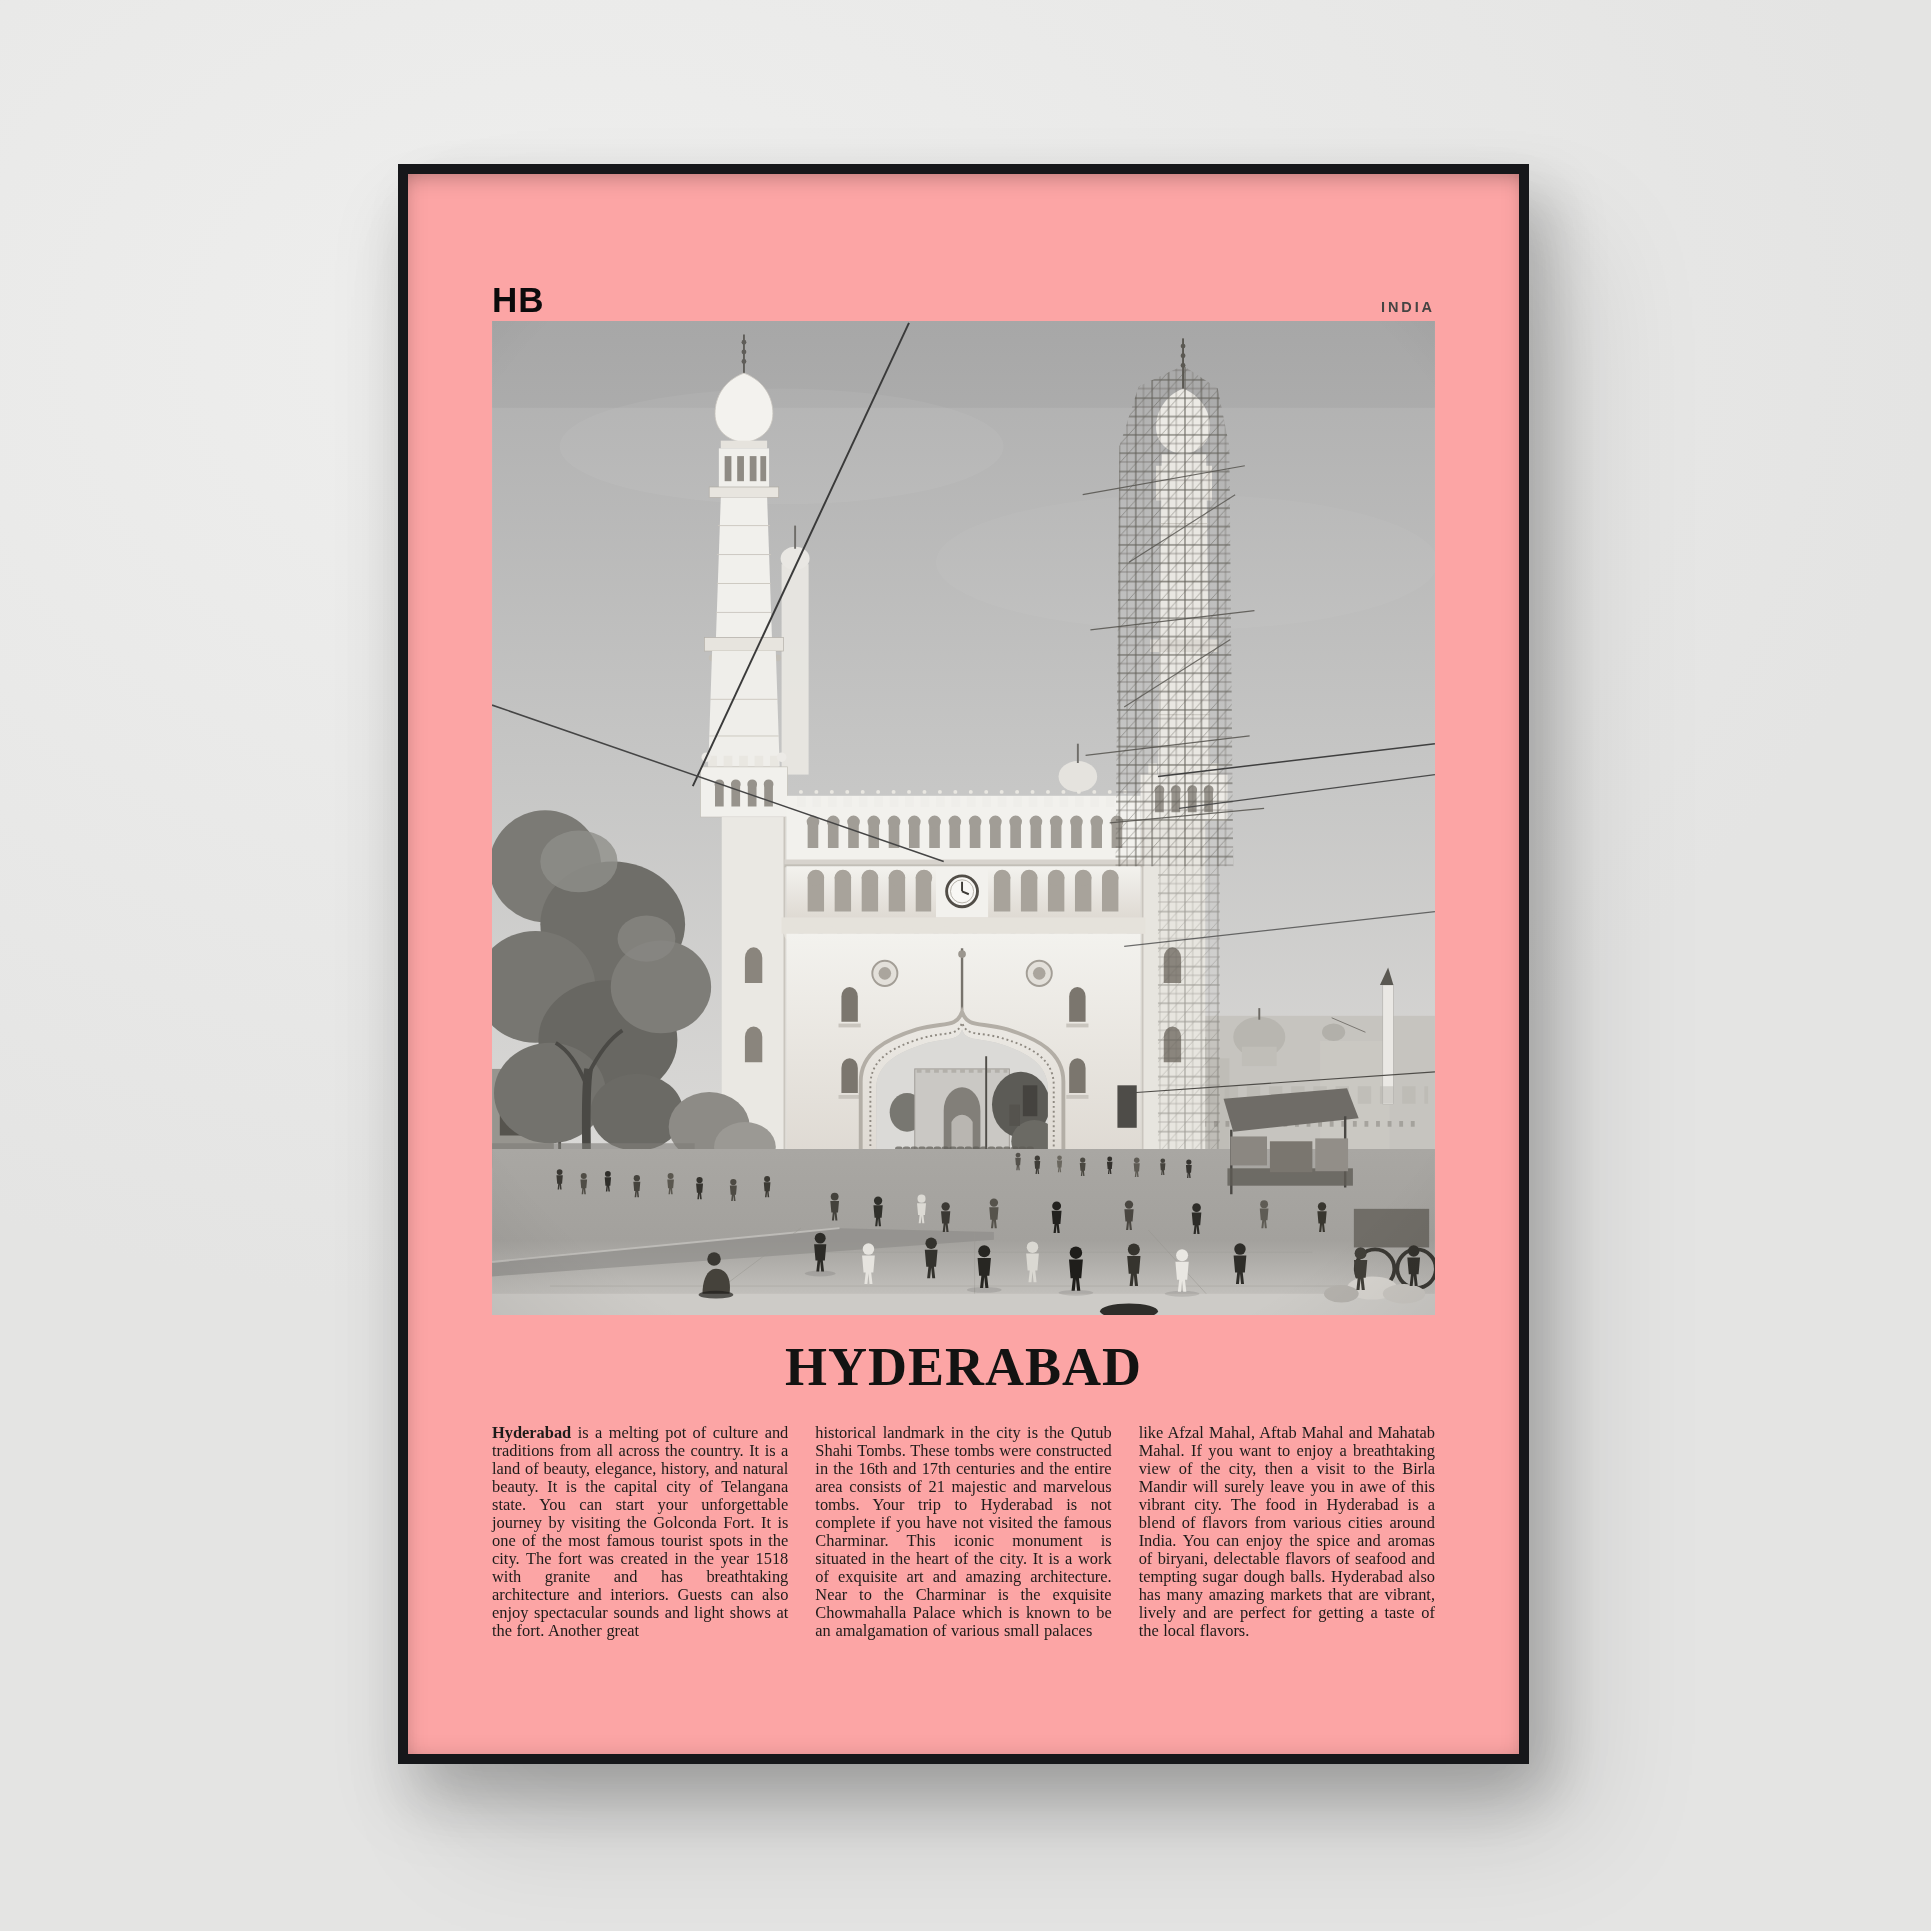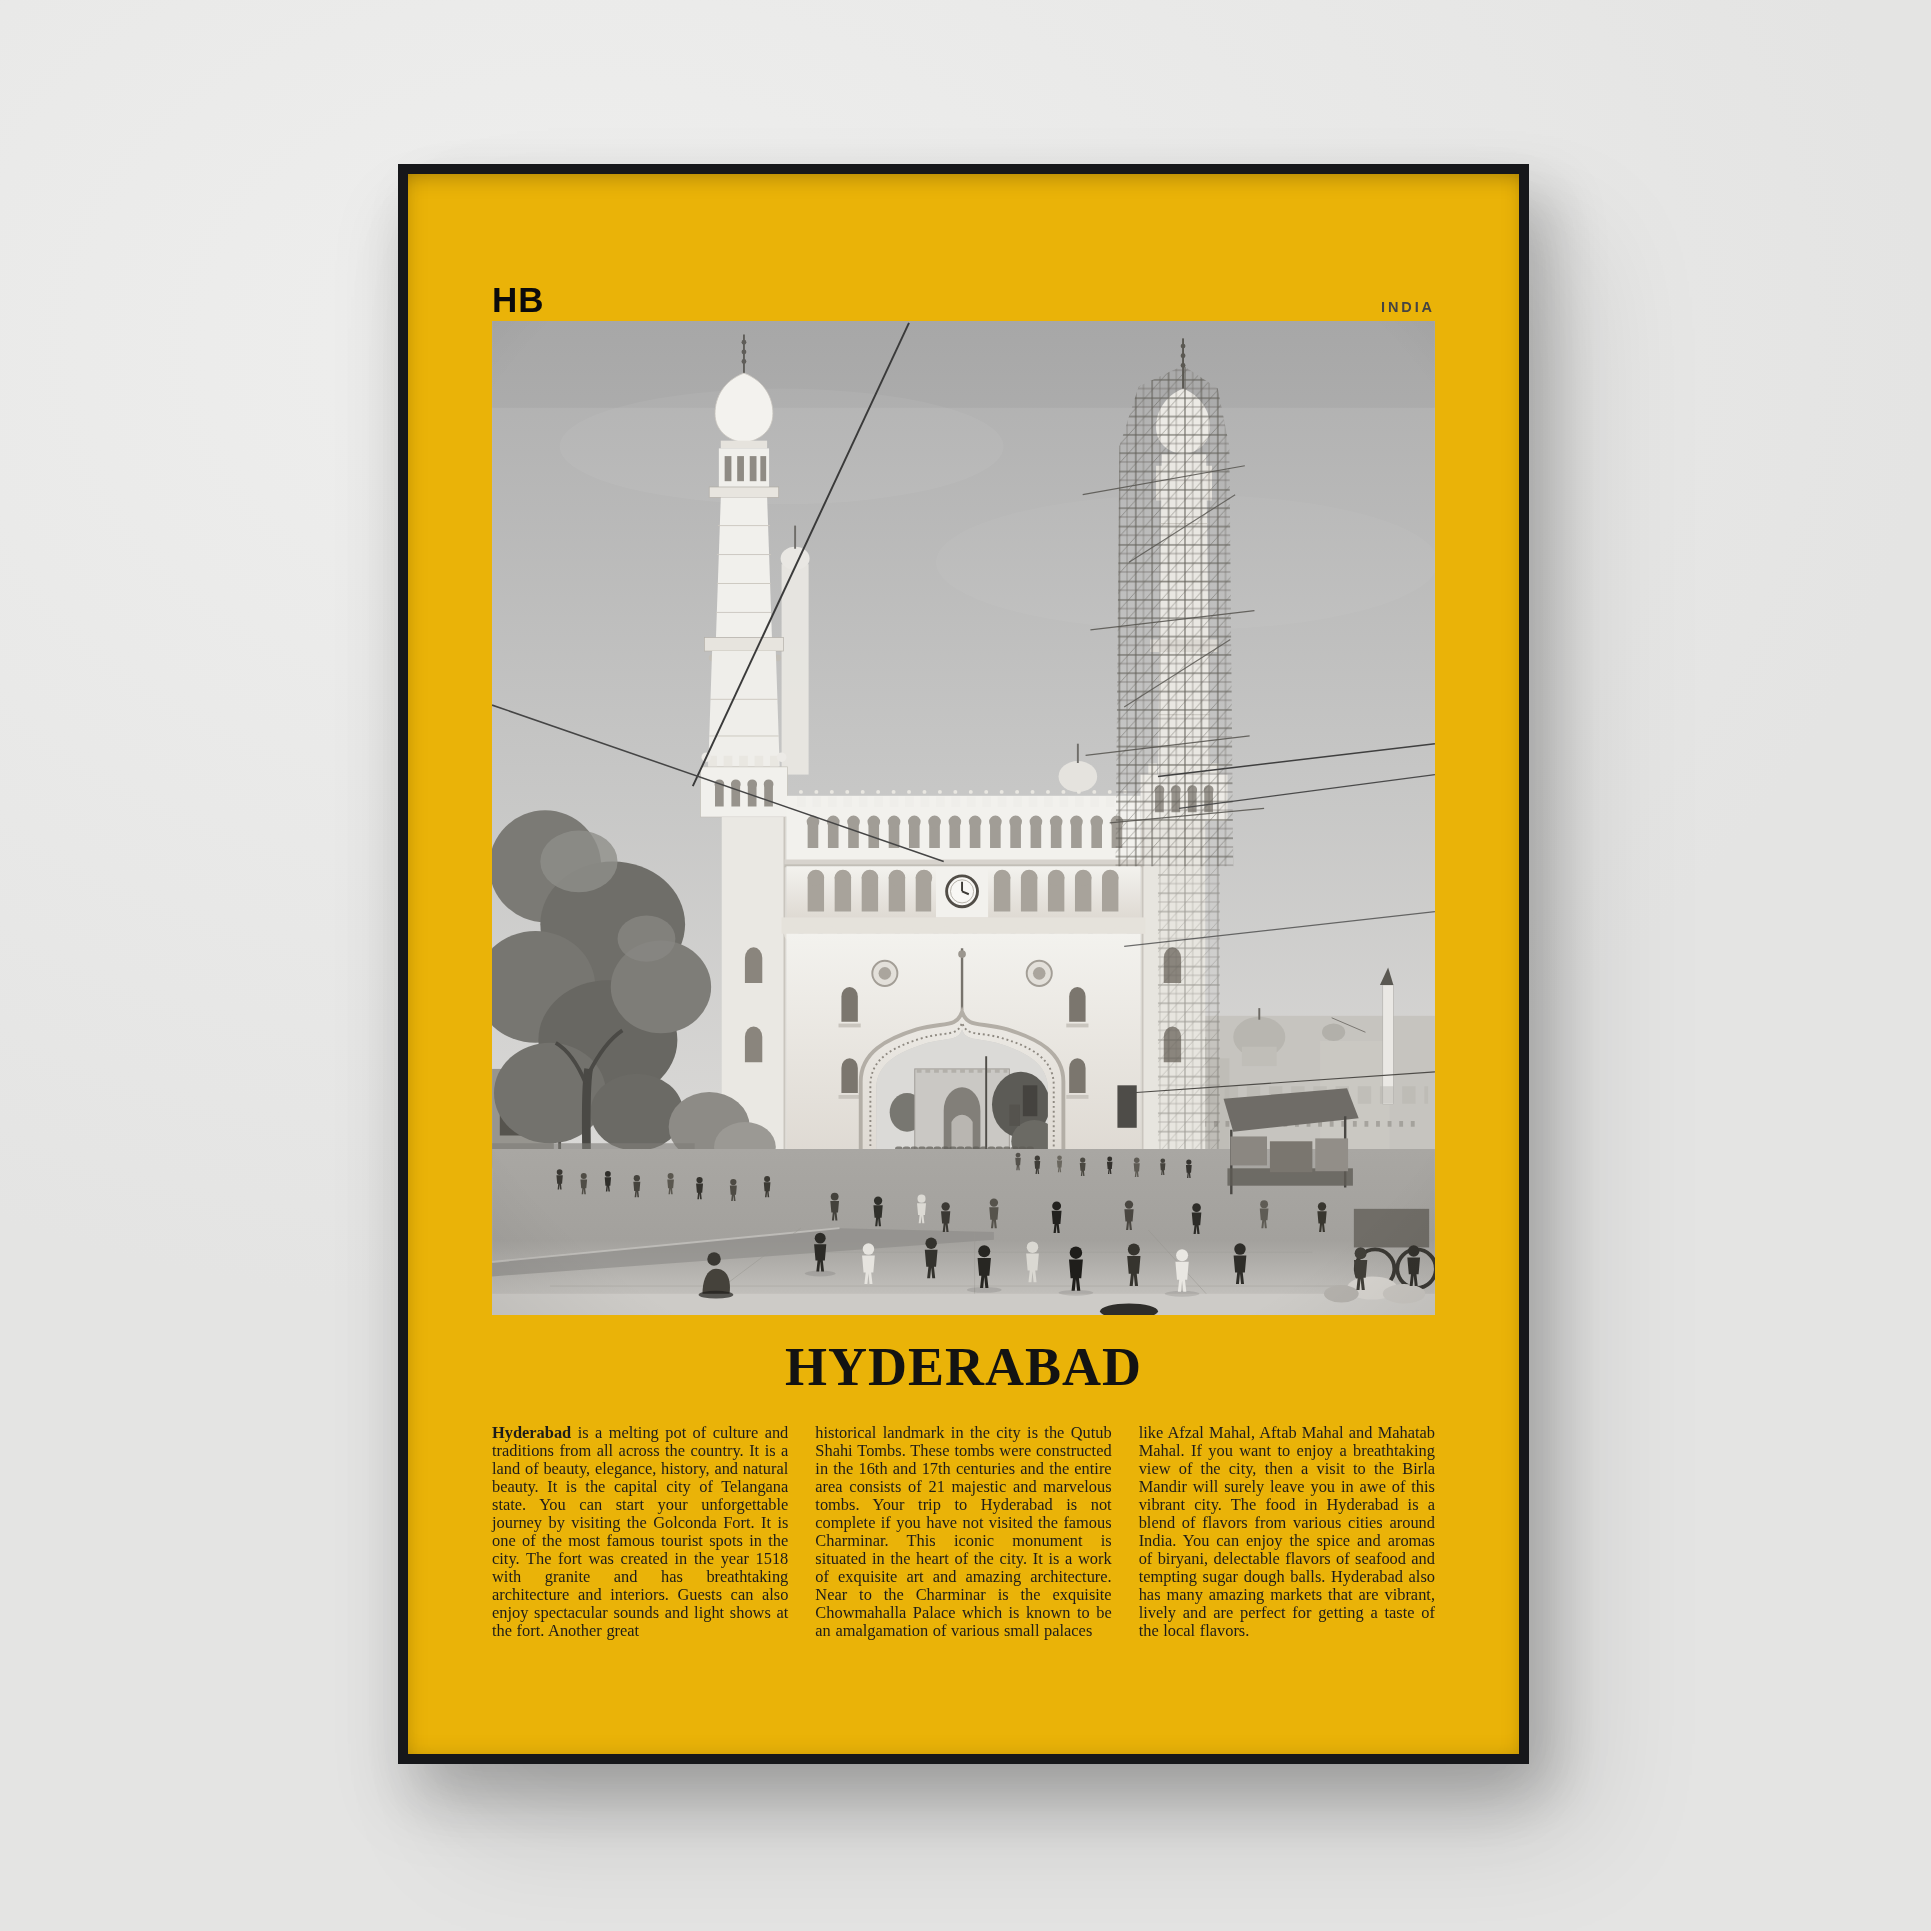--- a/index.html
+++ b/index.html
@@ -2,21 +2,21 @@
 <html><head>
 <meta charset="utf-8">
 <style>
   html,body{margin:0;padding:0;}
   body{width:1931px;height:1931px;font-family:"Liberation Serif",serif;}
   .scene{position:absolute;left:0;top:0;width:1931px;height:1931px;
     background:radial-gradient(1352px 966px at 30% 18%, #efefee 0%, #e9e9e8 55%, #e4e4e3 100%);overflow:hidden;}
   .frame{position:absolute;left:398px;top:164px;width:1131px;height:1600px;box-sizing:border-box;
     border:10.6px solid #16171a;background:#f7f6f3;
     box-shadow:25px 29px 53px rgba(0,0,0,.16), 58px 72px 116px rgba(0,0,0,.10), 0 43px 68px rgba(0,0,0,.10);}
-  .poster{position:absolute;left:0;top:0;right:0;bottom:0;background:#eab308;
+  .poster{position:absolute;left:0;top:0;right:0;bottom:0;background:#fca5a5;
     box-shadow:inset 0 15.4px 21px -13.5px rgba(0,0,0,.28), inset 15.4px 0 21px -15.4px rgba(0,0,0,.13),
                inset -15.4px 0 21px -15.4px rgba(0,0,0,.09), inset 0 -15.4px 21px -15.4px rgba(0,0,0,.12);}
   .poster-header{position:absolute;left:84px;right:84px;top:108px;display:flex;justify-content:space-between;align-items:flex-end;}
   .brand{font-family:"Liberation Sans",sans-serif;font-weight:700;font-size:35px;line-height:1;letter-spacing:1px;color:#0b0b0c;}
   .country{font-family:"Liberation Sans",sans-serif;font-weight:700;font-size:14.5px;line-height:1;letter-spacing:2.9px;color:#454443;padding-bottom:2.9px;}
   .photo{position:absolute;left:84px;top:147px;width:943px;height:994px;background:#cfcfcd;}
   .photo svg{display:block;width:100%;height:100%;}
   .title{position:absolute;left:0;right:0;top:1164px;margin:0;text-align:center;
     font-family:"Liberation Serif",serif;font-weight:700;font-size:54px;line-height:58px;letter-spacing:1px;color:#131312;}
   .columns{position:absolute;left:84px;top:1250px;width:943px;display:flex;gap:27px;}

